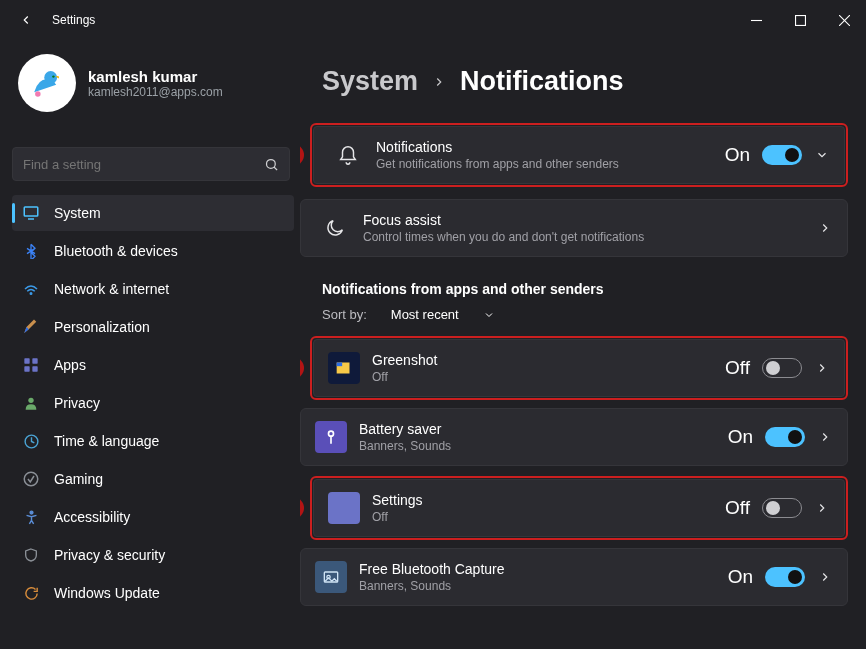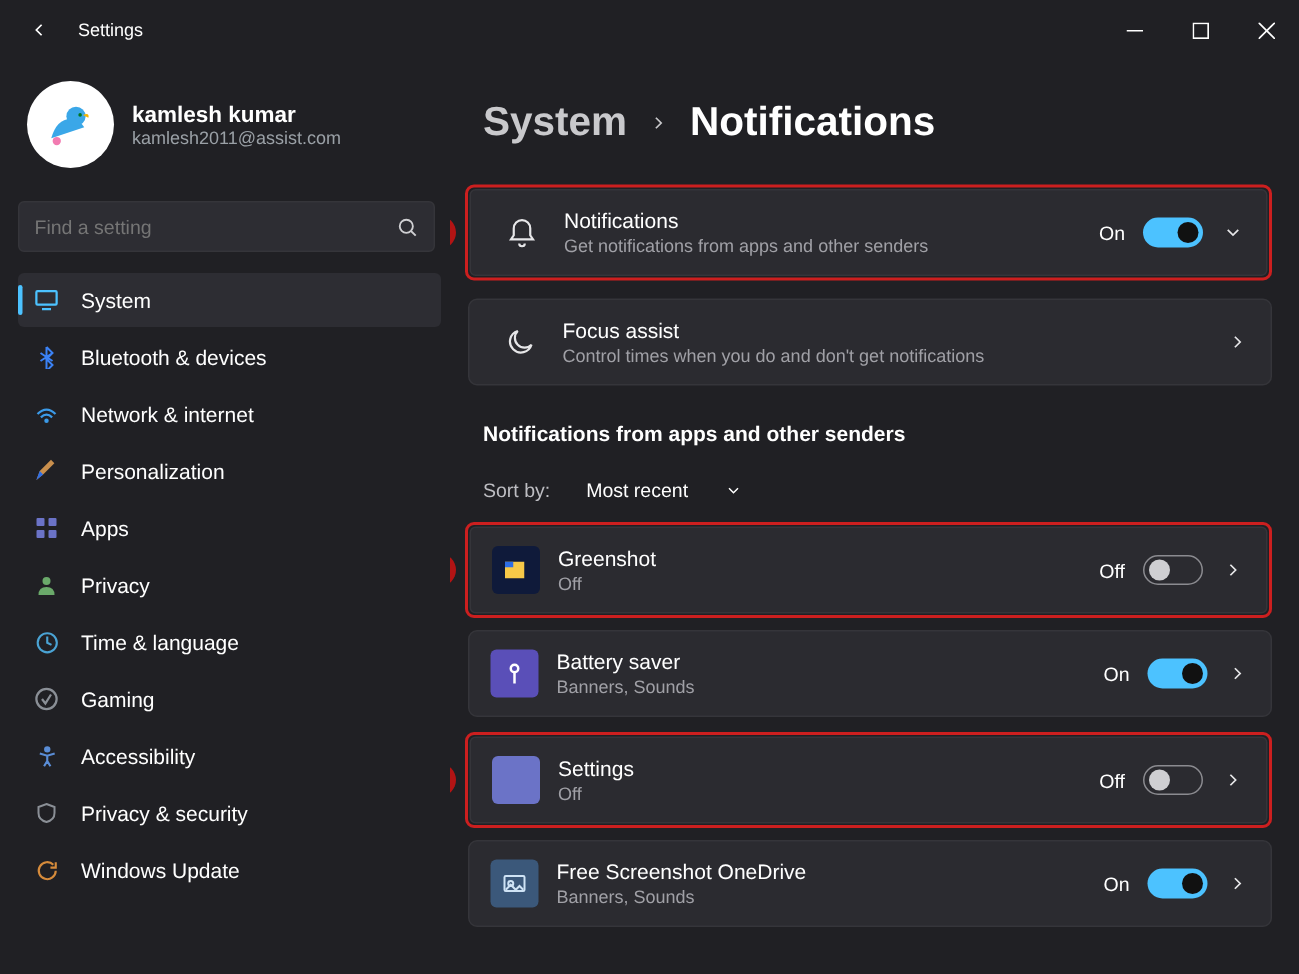--- a/index.html
+++ b/index.html
@@ -22,52 +22,51 @@
   .titlebar .ttl { margin-left: 12px; font-size: 12px; }
   .wc { margin-left: auto; display:flex; }
   .wc > div { width: 44px; height: 32px; display:flex; align-items:center; justify-content:center; cursor:pointer; }
   .wc svg { stroke:#fff; }
   .layout { display:flex; height: calc(100% - 40px); }
   .sidebar { width: 300px; padding: 10px 6px 0 12px; display:flex; flex-direction:column; }
   .user { display:flex; align-items:center; gap:12px; padding: 4px 6px 18px 6px; }
   .avatar { width:58px; height:58px; border-radius:50%; background:#fff; display:flex; align-items:center; justify-content:center; }
   .uname { font-size:15px; font-weight:600; }
   .uemail { font-size:12px; color:#9aa0a6; }
-  .search { margin: 4px 4px 14px 0; background:#2d2d33; border:1px solid #35353a; border-radius:4px; height:34px; display:flex; align-items:center; padding:0 10px; }
+  .search { margin: 17px 4px 14px 0; background:#2d2d33; border:1px solid #35353a; border-radius:4px; height:34px; display:flex; align-items:center; padding:0 10px; }
   .search input { flex:1; background:transparent; border:none; outline:none; color:#cfcfd2; font-size:13px; }
   .nav { display:flex; flex-direction:column; gap:2px; }
   .nav-item { display:flex; align-items:center; gap:14px; height:36px; padding:0 10px; border-radius:4px; cursor:pointer; position:relative; font-size:14px; }
   .nav-item.selected { background:#2d2d33; }
   .nav-item.selected::before { content:""; position:absolute; left:0; top:8px; bottom:8px; width:3px; background:#4cc2ff; border-radius:2px; }
   .nav-icon { width:18px; height:18px; display:flex; align-items:center; justify-content:center; }
   .main { flex:1; padding: 26px 18px 0 0; overflow-y:auto; }
   .main::-webkit-scrollbar { width:6px; }
   .main::-webkit-scrollbar-thumb { background:#3b3b40; border-radius:3px; }
   .breadcrumb { display:flex; align-items:center; gap:14px; margin-bottom:26px; margin-left:22px; }
   .bc-parent { font-size:27px; font-weight:600; color:#c9c9cc; }
   .bc-chev { color:#c9c9cc; }
   .bc-current { font-size:27px; font-weight:600; }
   .card {
     background:#2b2b30; border:1px solid #35353a; border-radius:6px;
     display:flex; align-items:center; padding:12px 14px; margin-bottom:10px;
-    margin-left:12px;
   }
   .card .cicon { width:32px; height:32px; display:flex; align-items:center; justify-content:center; margin:0 12px 0 4px; flex-shrink:0; }
   .card .ctexts { flex:1; min-width:0; }
   .ctitle { font-size:14px; }
   .csub { font-size:12px; color:#a0a0a6; margin-top:2px; }
   .ctrail { display:flex; align-items:center; gap:12px; }
-  .onoff { font-size:13px; }
+  .onoff { font-size:19px; }
   .toggle { width:40px; height:20px; border-radius:10px; position:relative; cursor:pointer; }
   .toggle.on { background:#4cc2ff; }
   .toggle.on::after { content:""; position:absolute; right:3px; top:3px; width:14px; height:14px; border-radius:50%; background:#111; }
   .toggle.off { background:transparent; border:1px solid #8b8b90; }
   .toggle.off::after { content:""; position:absolute; left:3px; top:2px; width:14px; height:14px; border-radius:50%; background:#cfcfd2; }
   .chev { width:16px; display:flex; align-items:center; justify-content:center; color:#cfcfd2; cursor:pointer; }
-  .section-title { font-size:14px; font-weight:600; margin:24px 0 22px 22px; }
+  .section-title { font-size:14px; font-weight:600; margin:24px 0 10px 22px; }
   .sortby { margin:0 0 14px 22px; font-size:13px; color:#bdbdc2; display:flex; align-items:center; gap:24px; cursor:pointer;}
   .sortby .sv { color:#fff; }
   .app-icon { width:32px; height:32px; border-radius:4px; display:flex; align-items:center; justify-content:center; flex-shrink:0; margin-right:12px; }
   .hl { border:2px solid #cc1f1f; border-radius:6px; padding:1px; margin-bottom:8px; margin-left:10px; position:relative; }
   .hl .card { margin:0; border-radius:4px; }
   .badge { position:absolute; left:-30px; top:50%; transform:translateY(-50%); width:22px; height:22px; border-radius:50%; background:#b31414; color:#fff; font-size:12px; font-weight:600; display:flex; align-items:center; justify-content:center; }
   svg { display:block; }
 </style>
 </head>
 <body>
@@ -107,21 +106,21 @@
             <circle cx="24" cy="24" r="24" fill="#fff"></circle>
             <path d="M10 34 q4 -14 14 -14 q6 0 10 6" fill="#3aa7e8"></path>
             <circle cx="28" cy="18" r="7" fill="#3aa7e8"></circle>
             <circle cx="31" cy="17" r="1.3" fill="#072"></circle>
             <path d="M33 17 q5 -2 4 2" fill="#f7b500"></path>
             <circle cx="14" cy="36" r="3" fill="#f27bb1"></circle>
           </svg>
       </div>
       <div>
         <div class="uname">kamlesh kumar</div>
-        <div class="uemail">kamlesh2011@assist.com</div>
+        <div class="uemail">kamlesh2011@apps.com</div>
       </div>
     </div>
     <div class="search">
       <input placeholder="Find a setting" style="">
       <span>
         <svg width="15" height="15" viewBox="0 0 24 24" fill="none" stroke="#cfcfd2" stroke-width="2">
             <circle cx="11" cy="11" r="7"></circle>
             <line x1="21" y1="21" x2="16" y2="16"></line>
           </svg>
       </span>
@@ -365,21 +364,21 @@
 
     <div class="card" style="margin-bottom:0;">
       <div class="app-icon" style="background:#3b587a">
         <svg width="20" height="20" viewBox="0 0 24 24" fill="none" stroke="#cfe3f5" stroke-width="1.6">
             <rect x="4" y="6" width="16" height="12" rx="1"></rect>
             <circle cx="9" cy="12" r="2"></circle>
             <path d="M5 17 l4 -4 4 4 3 -3 3 3"></path>
           </svg>
       </div>
       <div class="ctexts">
-        <div class="ctitle">Free Screenshot OneDrive</div>
+        <div class="ctitle">Free Bluetooth Capture</div>
         <div class="csub">Banners, Sounds</div>
       </div>
       <div class="ctrail">
         <span class="onoff">On</span>
         <div class="toggle on"></div>
         <div class="chev">
             <svg width="14" height="14" viewBox="0 0 24 24" fill="none" stroke="#e6e6e8" stroke-width="2">
               <path d="M9 6 l6 6 -6 6"></path>
             </svg>
           </div>

